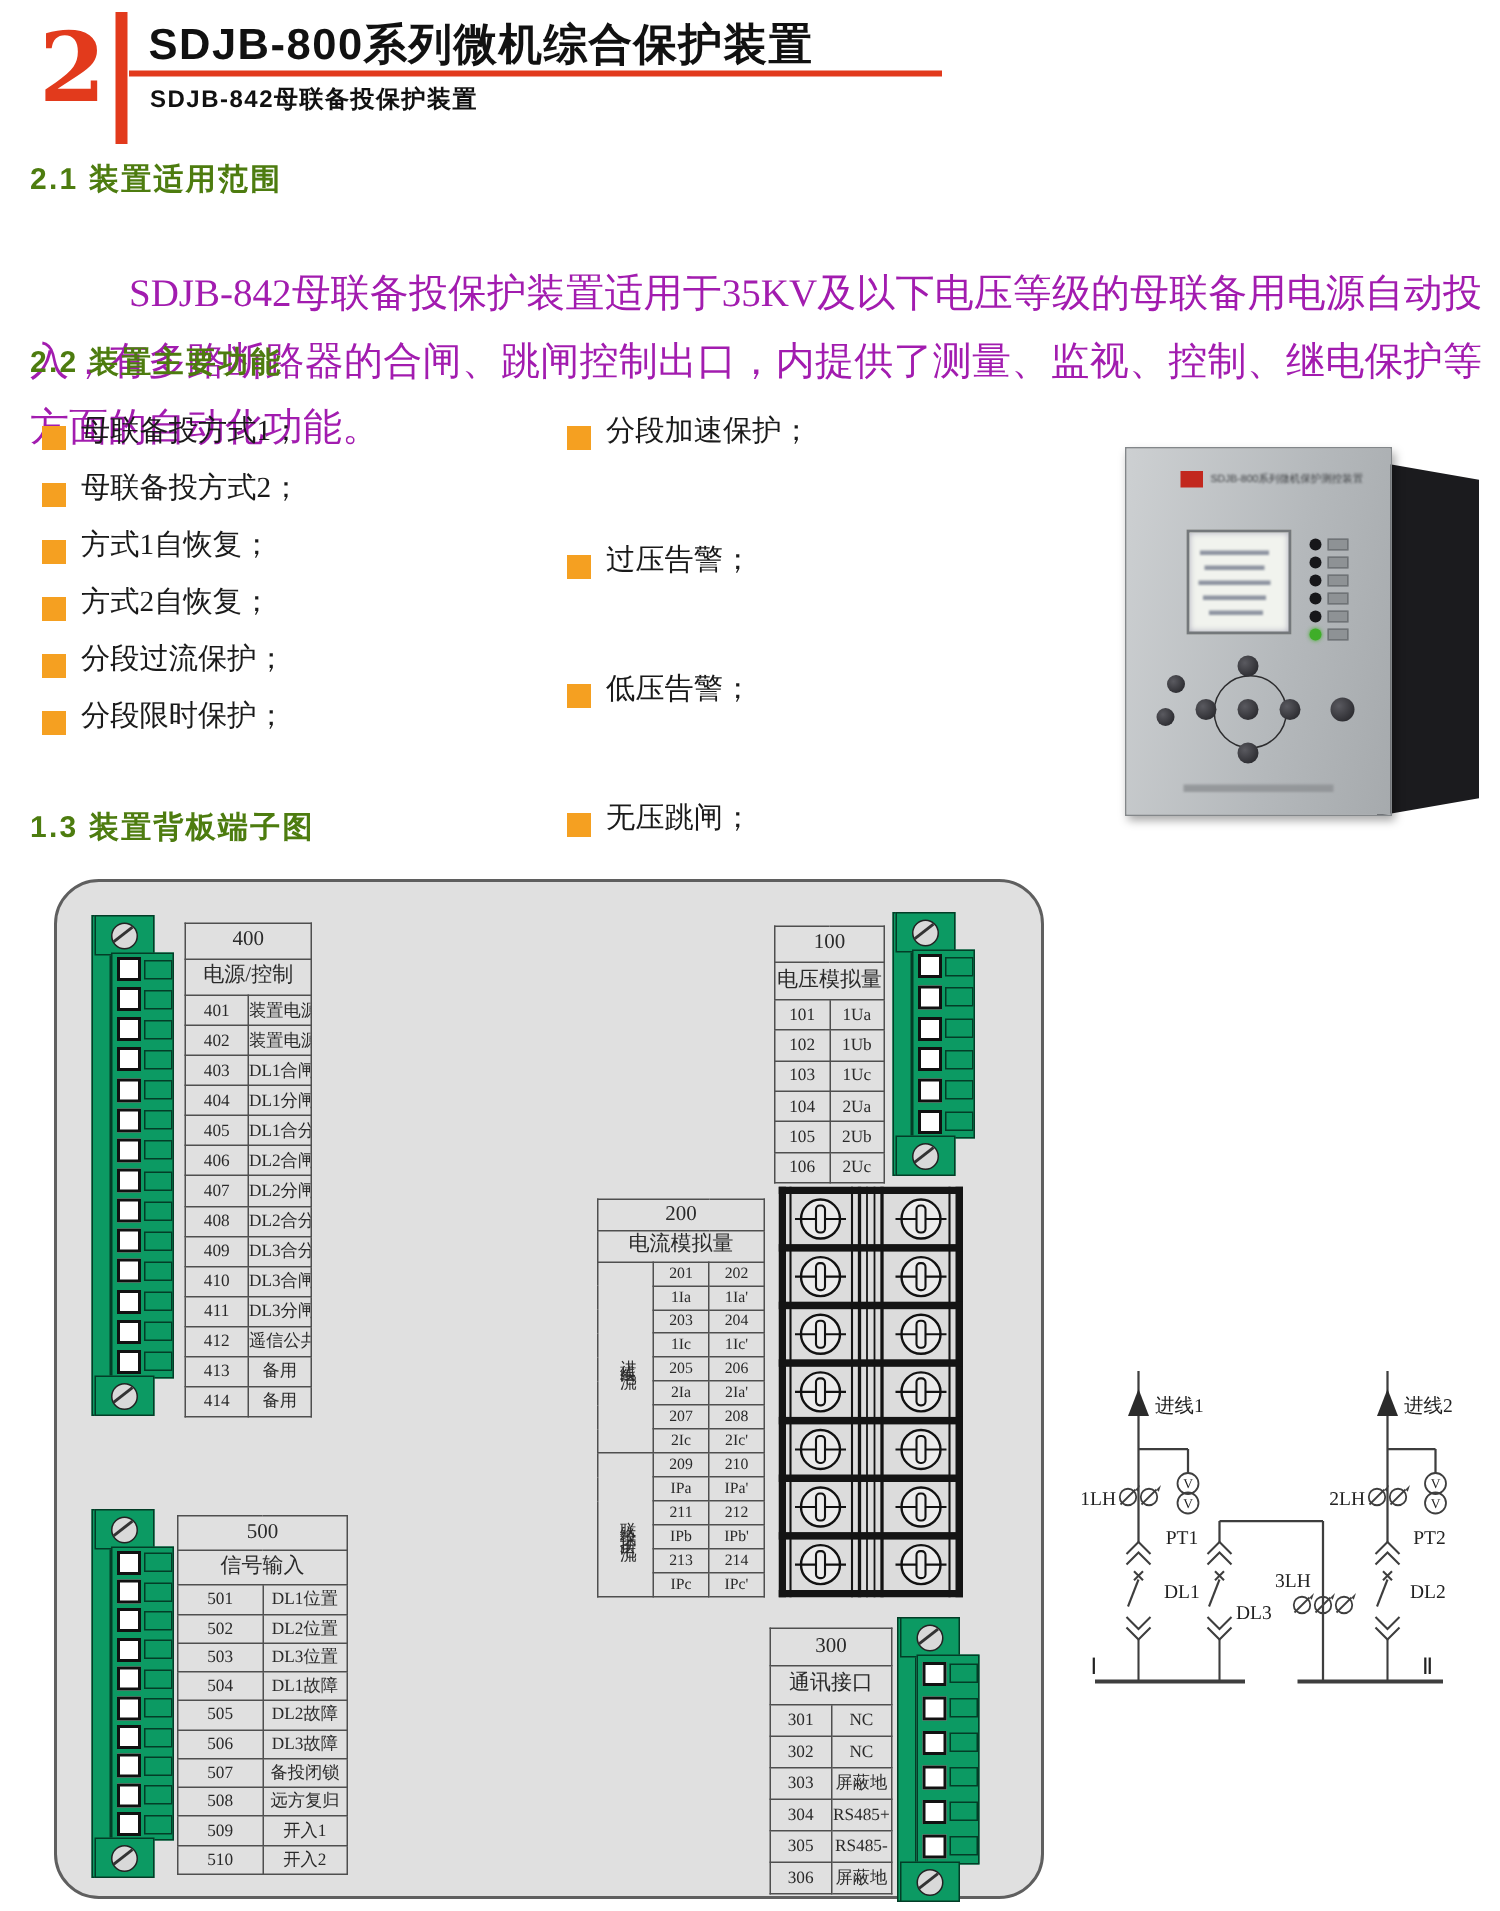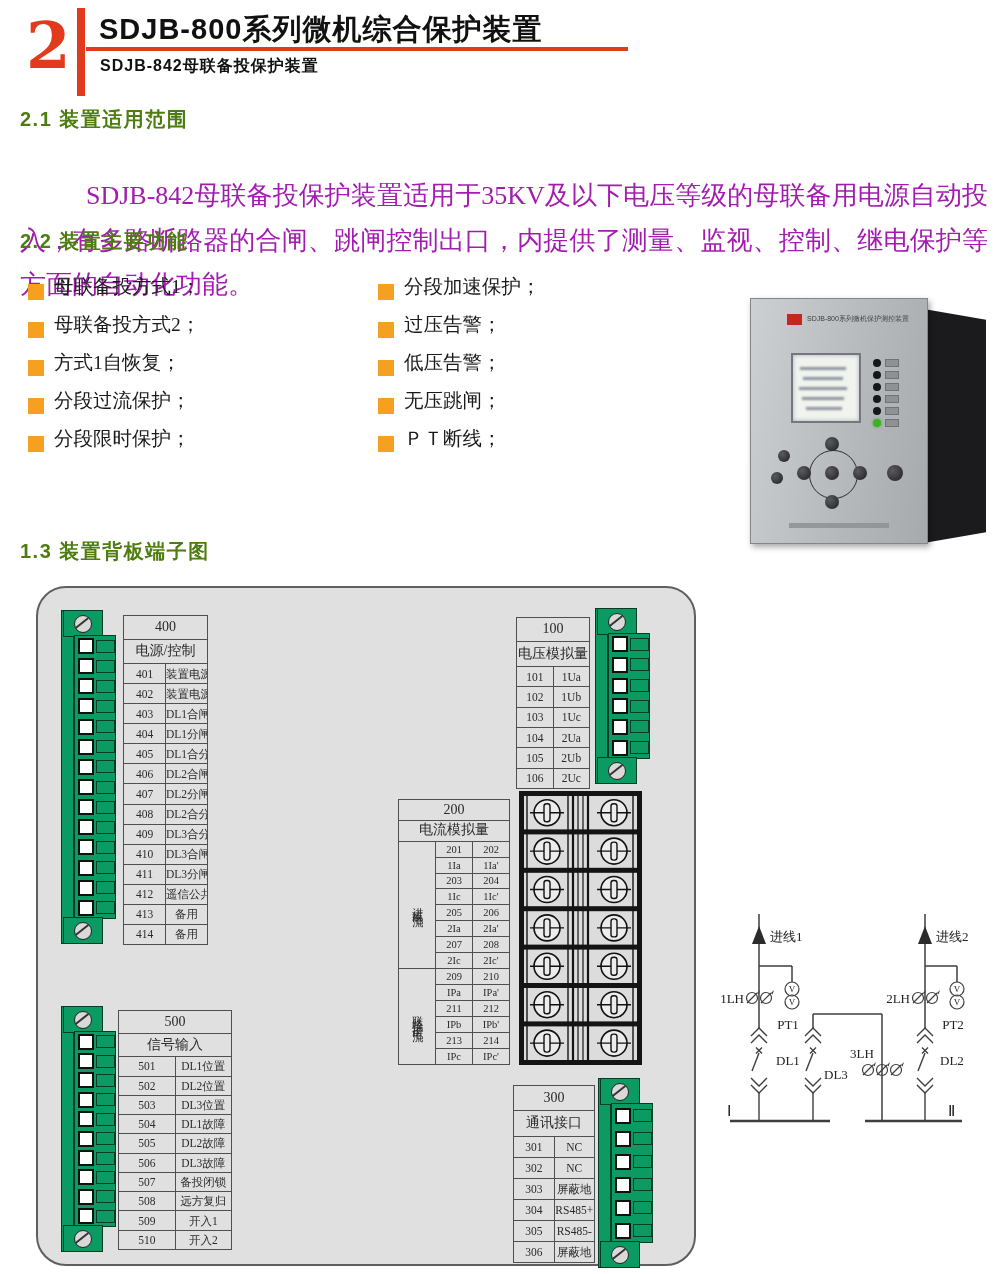--- a/index.html
+++ b/index.html
@@ -21,21 +21,21 @@
   .sec-heading{font-family:"Liberation Sans",sans-serif;font-weight:600;font-size:20px;
                letter-spacing:1.5px;color:#4d7c0f;}
   .h-scope{left:20px;top:106px;}
   .h-func{left:20px;top:228px;}
   .h-term{left:20px;top:538px;}
   .scope-body{left:20px;top:138px;width:968px;font-size:26px;line-height:1.72;
               text-indent:66px;text-align:justify;color:#a21caf;margin-top:36px;}
 
   .bullets{display:flex;flex-direction:column;}
   .bullets-left{left:28px;top:262px;width:330px;}
-  .bullets-right{left:378px;top:262px;width:360px;}
+  .bullets-right{left:378px;top:262px;width:360px;gap:48px;}
   .bullet-item{display:flex;align-items:flex-end;height:38px;font-size:19.5px;color:#1a1a1a;}
   .sq{flex:0 0 16px;width:16px;height:16px;background:#f5a021;margin:3px 10px 0 0;}
 
   
   .device{left:740px;top:290px;width:250px;height:262px;}
   .dev-side{position:absolute;left:178px;top:18px;width:68px;height:236px;background:#1b1b1e;
             clip-path:polygon(0 0,100% 5%,100% 95%,0 100%);}
   .dev-front{position:absolute;left:10px;top:8px;width:176px;height:244px;
              background:linear-gradient(100deg,#cdd0d2 0%,#b4b8bb 60%,#a6aaad 100%);
              border:1px solid #83878a;box-shadow:2px 3px 6px rgba(0,0,0,.35);}
@@ -131,20 +131,24 @@
       <span class="sq"></span>
       <span>母联备投方式1；</span>
     </div>
       <div class="bullet-item">
       <span class="sq"></span>
       <span>母联备投方式2；</span>
     </div>
       <div class="bullet-item">
       <span class="sq"></span>
       <span>方式1自恢复；</span>
+    </div>
+      <div class="bullet-item">
+      <span class="sq"></span>
+      <span>方式2自恢复；</span>
     </div>
       <div class="bullet-item">
       <span class="sq"></span>
       <span>分段过流保护；</span>
     </div>
       <div class="bullet-item">
       <span class="sq"></span>
       <span>分段限时保护；</span>
     </div>
     </div>

